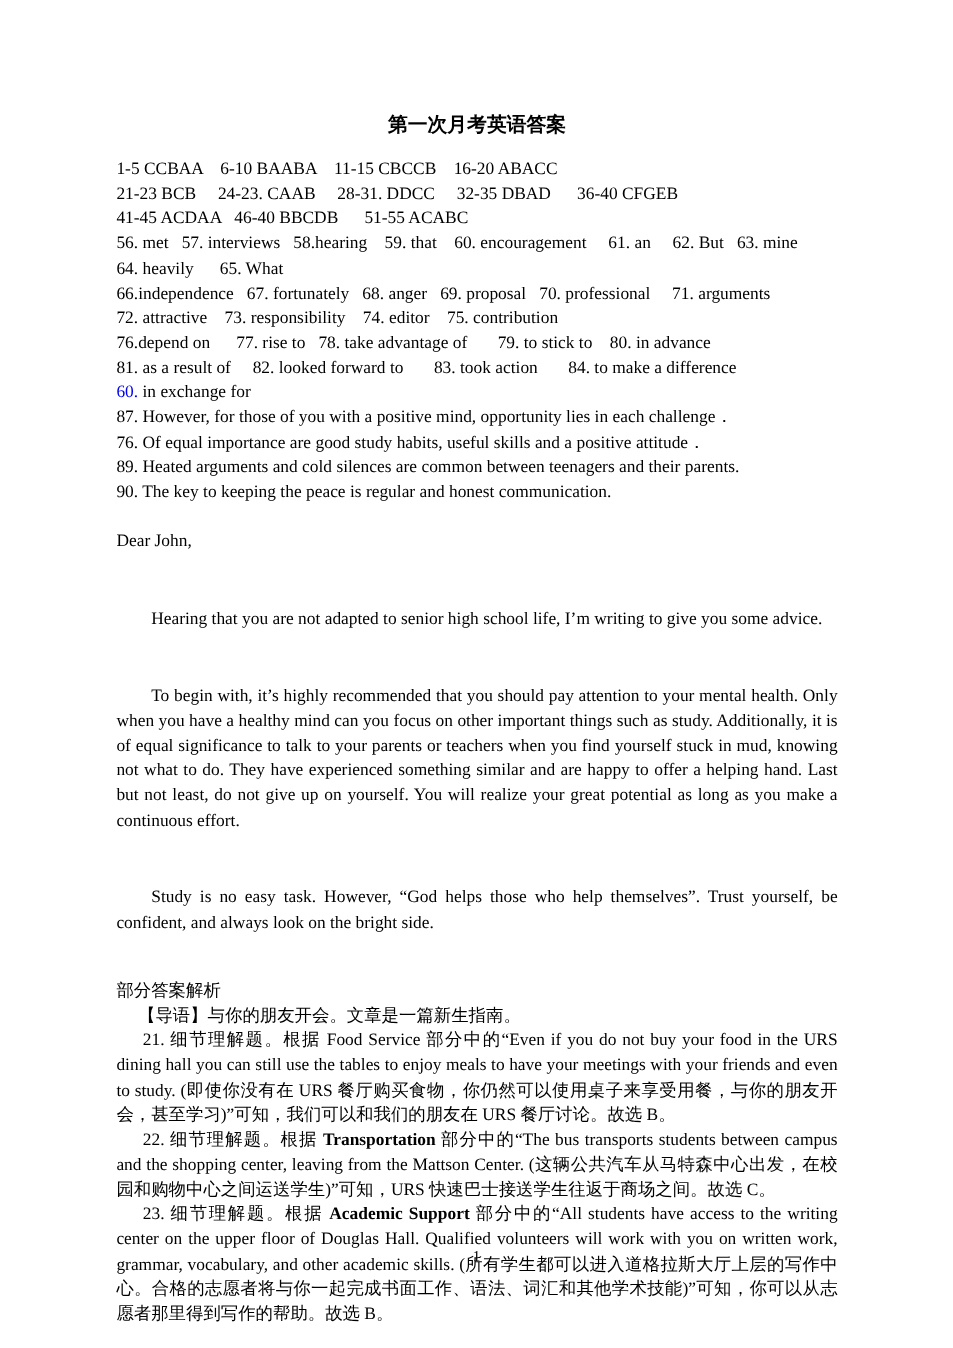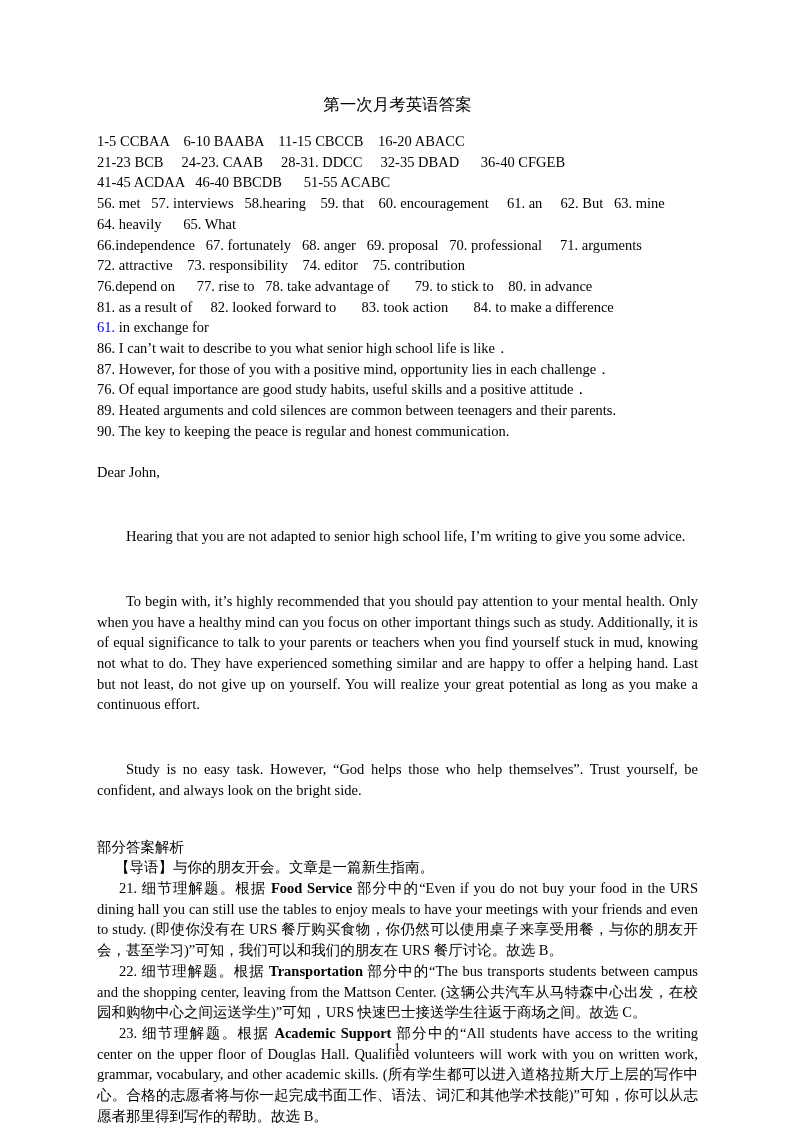--- a/index.html
+++ b/index.html
@@ -14,21 +14,21 @@
     overflow: hidden;
   }
   .content {
     position: absolute;
     left: 97px;
     top: 94px;
     width: 601px;
   }
   .doc-title {
     text-align: center;
-    font-weight: normal;
+    font-weight: bold;
     font-size: 16.5px;
     line-height: 20px;
     font-family: "Liberation Sans", "DejaVu Sans", sans-serif;
   }
   .answer-block { margin-top: 17px; }
   .answer-line {
     white-space: pre;
     line-height: 20.7px;
   }
   .letter { margin-top: 20px; }
@@ -69,39 +69,38 @@
     <div class="answer-block">
       <div class="answer-line"><span>1-5 CCBAA    6-10 BAABA    11-15 CBCCB    16-20 ABACC</span></div>
       <div class="answer-line"><span>21-23 BCB     24-23. CAAB     28-31. DDCC     32-35 DBAD      36-40 CFGEB</span></div>
       <div class="answer-line"><span>41-45 ACDAA   46-40 BBCDB      51-55 ACABC</span></div>
       <div class="answer-line"><span>56. met   57. interviews   58.hearing    59. that    60. encouragement     61. an     62. But   63. mine</span></div>
       <div class="answer-line"><span>64. heavily      65. What</span></div>
       <div class="answer-line"><span>66.independence   67. fortunately   68. anger   69. proposal   70. professional     71. arguments</span></div>
       <div class="answer-line"><span>72. attractive    73. responsibility    74. editor    75. contribution</span></div>
       <div class="answer-line"><span>76.depend on      77. rise to   78. take advantage of       79. to stick to    80. in advance</span></div>
       <div class="answer-line"><span>81. as a result of     82. looked forward to       83. took action       84. to make a difference</span></div>
-      <div class="answer-line"><span style="color: rgb(0, 0, 238);">61.</span><span> in exchange for</span></div>
-      <div class="answer-line"><span>86. I can’t wait to describe to you what senior high school life is like．</span></div>
+      <div class="answer-line"><span style="color: rgb(0, 0, 238);">60.</span><span> in exchange for</span></div>
       <div class="answer-line"><span>87. However, for those of you with a positive mind, opportunity lies in each challenge．</span></div>
       <div class="answer-line"><span>76. Of equal importance are good study habits, useful skills and a positive attitude．</span></div>
       <div class="answer-line"><span>89. Heated arguments and cold silences are common between teenagers and their parents.</span></div>
       <div class="answer-line"><span>90. The key to keeping the peace is regular and honest communication.</span></div>
     </div>
 
     <div class="letter">
       <div class="letter-salutation">Dear John,</div>
       <p class="para indent2">Hearing that you are not adapted to senior high school life, I’m writing to give you some advice.</p>
       <p class="para indent2">To begin with, it’s highly recommended that you should pay attention to your mental health. Only when you have a healthy mind can you focus on other important things such as study. Additionally, it is of equal significance to talk to your parents or teachers when you find yourself stuck in mud, knowing not what to do. They have experienced something similar and are happy to offer a helping hand. Last but not least, do not give up on yourself. You will realize your great potential as long as you make a continuous effort.</p>
       <p class="para indent2">Study is no easy task. However, “God helps those who help themselves”. Trust yourself, be confident, and always look on the bright side.</p>
     </div>
 
     <div class="analysis">
       <div class="analysis-heading">部分答案解析</div>
       <div class="analysis-intro">【导语】与你的朋友开会。文章是一篇新生指南。</div>
-      <p class="analysis-item"><span>21. 细节理解题。根据 </span><span style="font-weight: bold;">Food Service</span><span> 部分中的“Even if you do not buy your food in the URS dining hall you can still use the tables to enjoy meals to have your meetings with your friends and even to study. (即使你没有在 URS 餐厅购买食物，你仍然可以使用桌子来享受用餐，与你的朋友开会，甚至学习)”可知，我们可以和我们的朋友在 URS 餐厅讨论。故选 B。</span></p>
+      <p class="analysis-item"><span>21. 细节理解题。根据 </span><span style="font-weight: normal;">Food Service</span><span> 部分中的“Even if you do not buy your food in the URS dining hall you can still use the tables to enjoy meals to have your meetings with your friends and even to study. (即使你没有在 URS 餐厅购买食物，你仍然可以使用桌子来享受用餐，与你的朋友开会，甚至学习)”可知，我们可以和我们的朋友在 URS 餐厅讨论。故选 B。</span></p>
       <p class="analysis-item"><span>22. 细节理解题。根据 </span><span style="font-weight: bold;">Transportation</span><span> 部分中的“The bus transports students between campus and the shopping center, leaving from the Mattson Center. (这辆公共汽车从马特森中心出发，在校园和购物中心之间运送学生)”可知，URS 快速巴士接送学生往返于商场之间。故选 C。</span></p>
       <p class="analysis-item"><span>23. 细节理解题。根据 </span><span style="font-weight: bold;">Academic Support</span><span> 部分中的“All students have access to the writing center on the upper floor of Douglas Hall. Qualified volunteers will work with you on written work, grammar, vocabulary, and other academic skills. (所有学生都可以进入道格拉斯大厅上层的写作中心。合格的志愿者将与你一起完成书面工作、语法、词汇和其他学术技能)”可知，你可以从志愿者那里得到写作的帮助。故选 B。</span></p>
     </div>
 
   </div>
 
   <div class="page-number">1</div>
 </div>
 
 </body></html>

